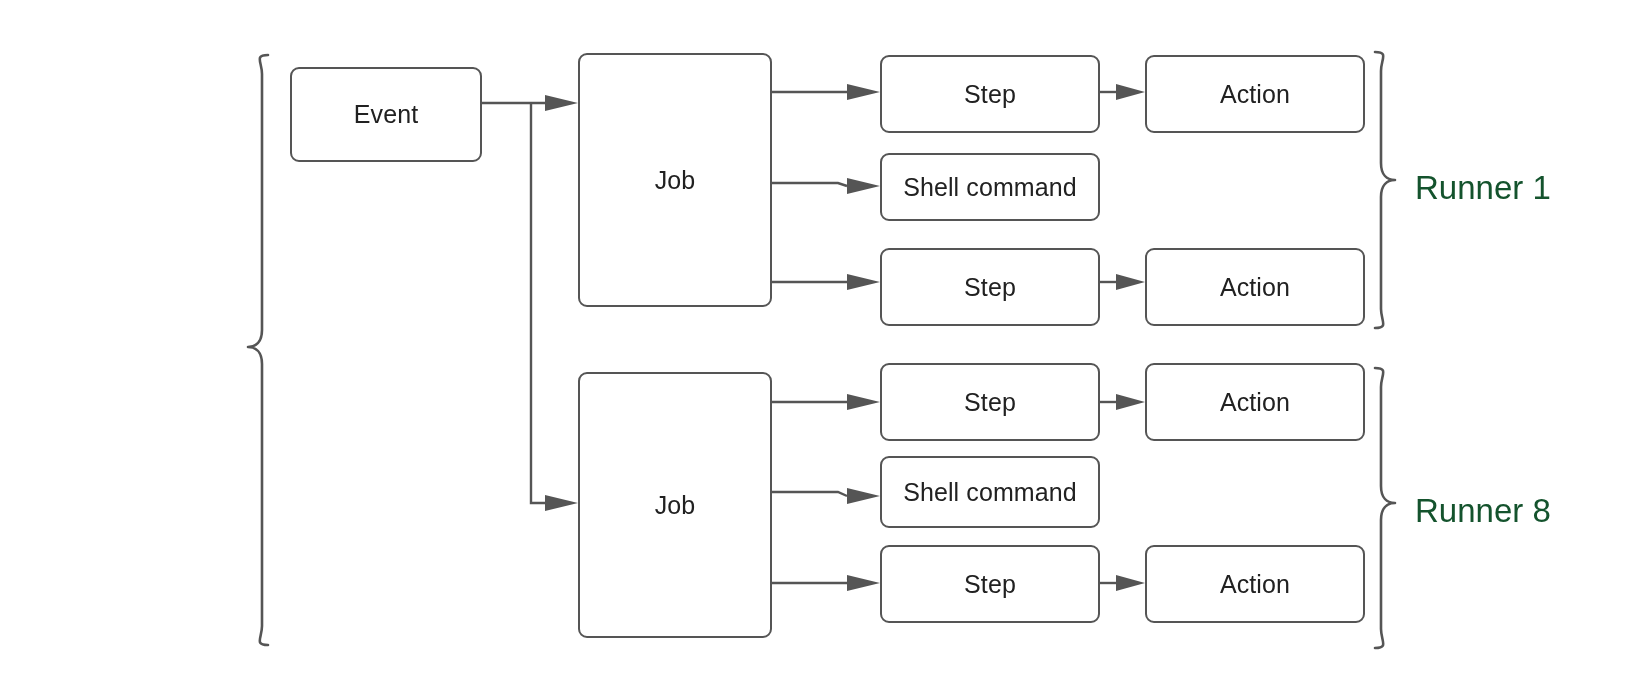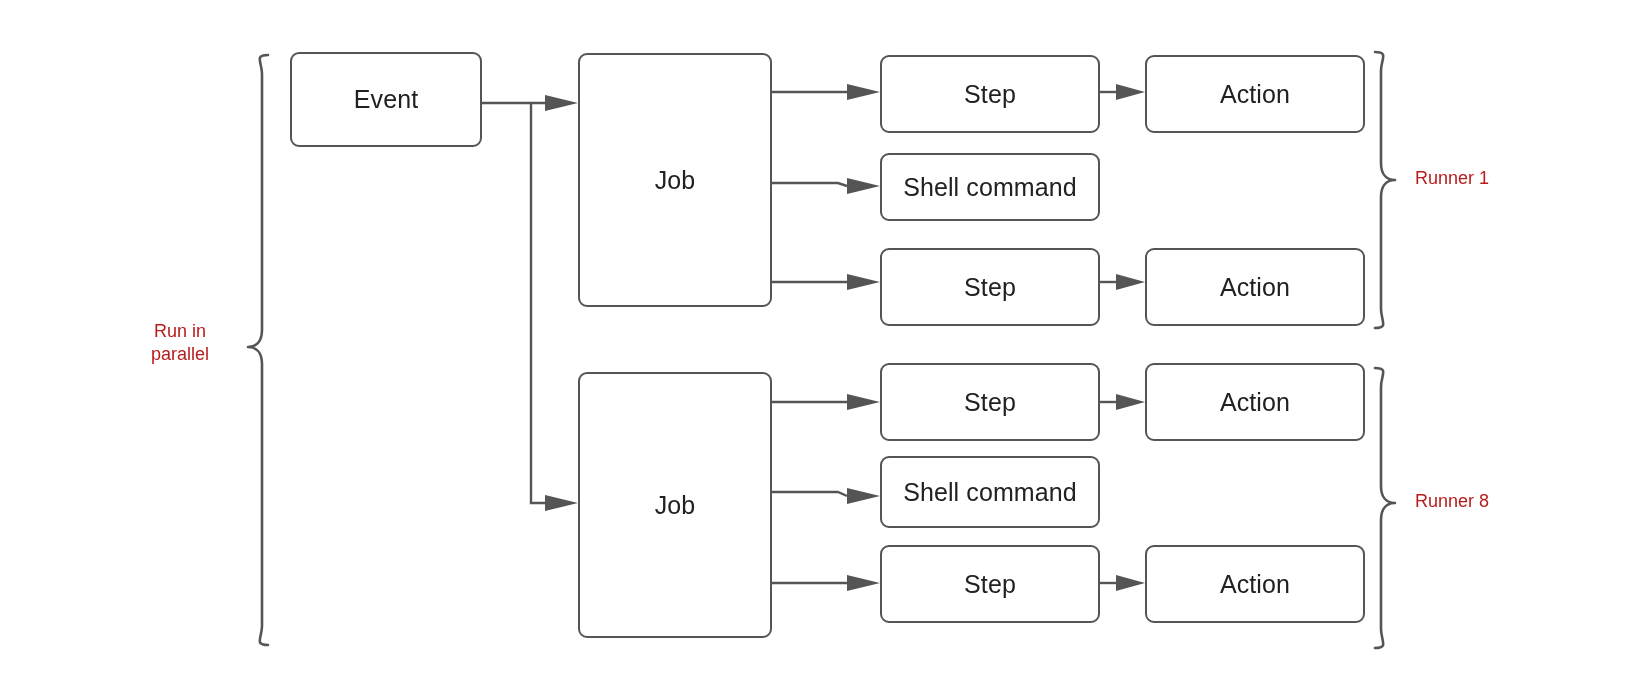--- a/index.html
+++ b/index.html
@@ -32,22 +32,22 @@
     line-height: 1.15;
     color: #212121;
     letter-spacing: 0.1px;
     white-space: nowrap;
   }
   .node-label {
     display: block;
   }
   .group-label {
     position: absolute;
-    font-size: 18px;
-    color: #b91c1c;
+    font-size: 33px;
+    color: #14532d;
     white-space: pre;
     line-height: 1.3;
   }
   .group-label.multiline {
     text-align: center;
     white-space: pre-line;
   }
   svg.edges {
     position: absolute;
     left: 0;
@@ -135,21 +135,21 @@
 
     <path class="brace-path" d="M 1375 368
              C 1389 368, 1381 375, 1381 387
              L 1381 486
              C 1381 498, 1387 503, 1395 503
              C 1387 503, 1381 508, 1381 520
              L 1381 629
              C 1381 641, 1389 648, 1375 648"></path>
   </svg>
 
-  <div class="node" style="left:290px; top:52px; width:192px; height:95px;">
+  <div class="node" style="left:290px; top:67px; width:192px; height:95px;">
     <span class="node-label">Event</span>
   </div>
 
   <div class="node" style="left:578px; top:53px; width:194px; height:254px;">
     <span class="node-label">Job</span>
   </div>
 
   <div class="node" style="left:880px; top:55px; width:220px; height:78px;">
     <span class="node-label">Step</span>
   </div>
@@ -183,20 +183,18 @@
     <span class="node-label">Shell command</span>
   </div>
 
   <div class="node" style="left:880px; top:545px; width:220px; height:78px;">
     <span class="node-label">Step</span>
   </div>
   <div class="node" style="left:1145px; top:545px; width:220px; height:78px;">
     <span class="node-label">Action</span>
   </div>
 
-  <div class="group-label multiline" style="left:125px; top:320px; width:110px;">Run in
-parallel</div>
 
   <div class="group-label" style="left:1415px; top:167px;">Runner 1</div>
 
   <div class="group-label" style="left:1415px; top:490px;">Runner 8</div>
 
 </div>
 
 </body></html>

